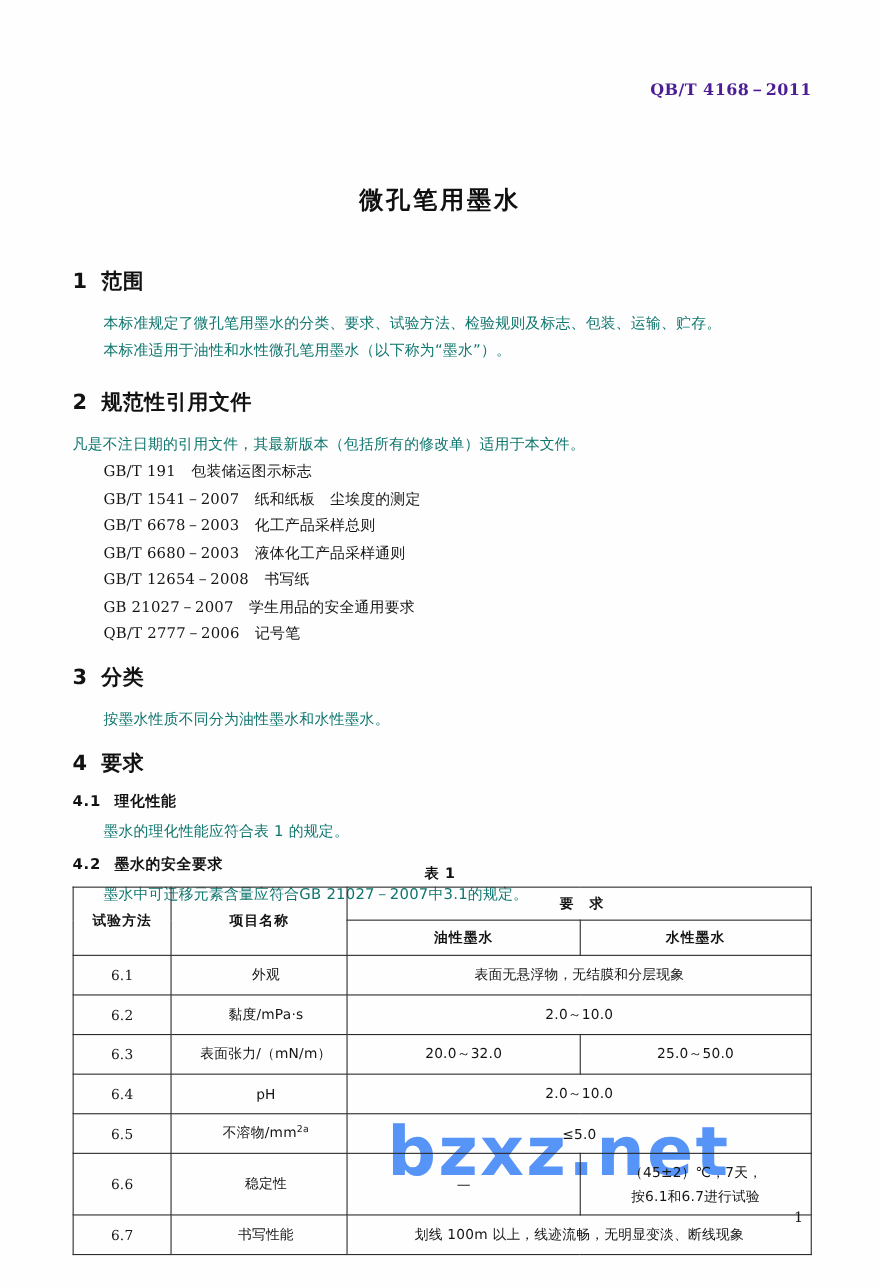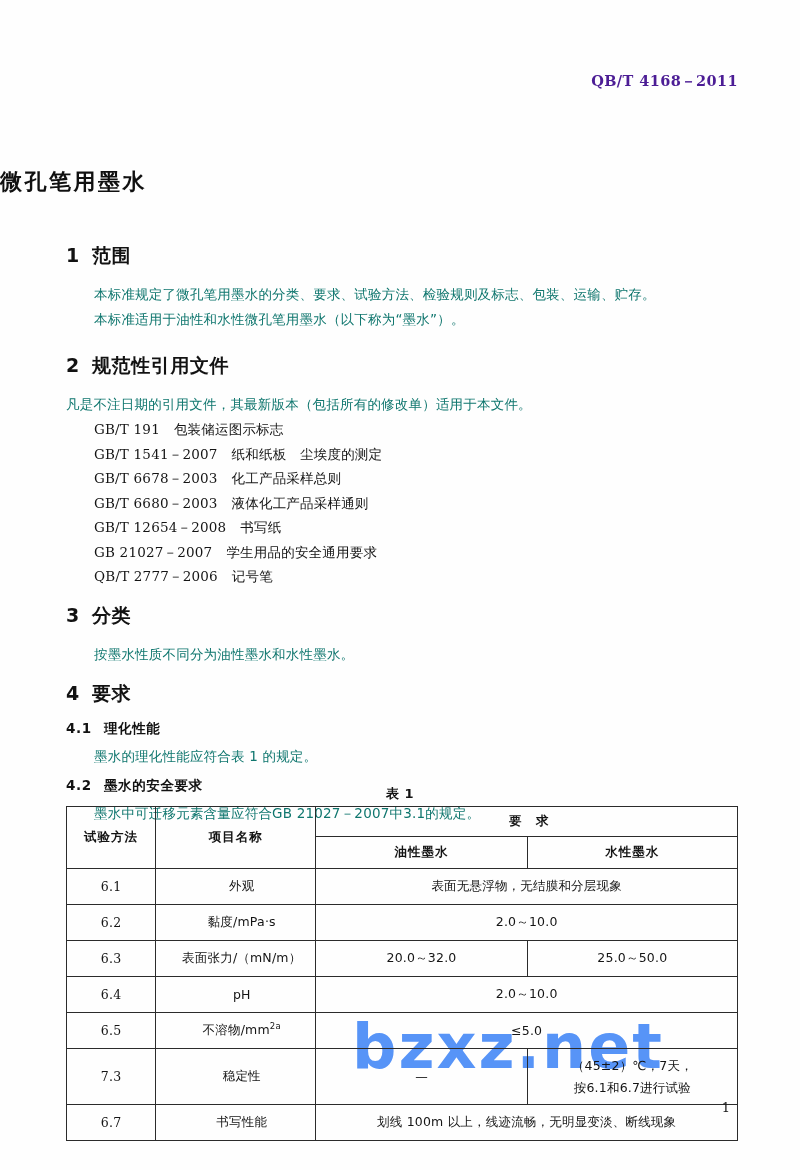--- a/index.html
+++ b/index.html
@@ -49,21 +49,21 @@
     font-weight: 700;
     letter-spacing: 0.4px;
     color: #4c1d95;
   }
   
   .doc-title {
     position: absolute;
     top: 152px;
     left: 0;
     width: 800px;
-    text-align: left;
+    text-align: center;
     font-size: 22px;
     font-weight: 700;
     letter-spacing: 2.5px;
     color: #101010;
   }
   
   .body-area {
     position: absolute;
     top: 243px;
     left: 66px;
@@ -292,21 +292,21 @@
             <td class="cell-method">6.4</td>
             <td class="cell-item">pH</td>
             <td colspan="2">2.0～10.0</td>
           </tr>
           <tr class="r-std">
             <td class="cell-method">6.5</td>
             <td class="cell-item"><span>不溶物/mm</span><sup>2a</sup></td>
             <td colspan="2">≤5.0</td>
           </tr>
           <tr class="r-tall">
-            <td class="cell-method">7.3</td>
+            <td class="cell-method">6.6</td>
             <td class="cell-item">稳定性</td>
             <td>—</td>
             <td class="two-line">
               <div>（45±2）℃，7天，</div>
               <div>按6.1和6.7进行试验</div>
             </td>
           </tr>
           <tr class="r-std">
             <td class="cell-method">6.7</td>
             <td class="cell-item">书写性能</td>

